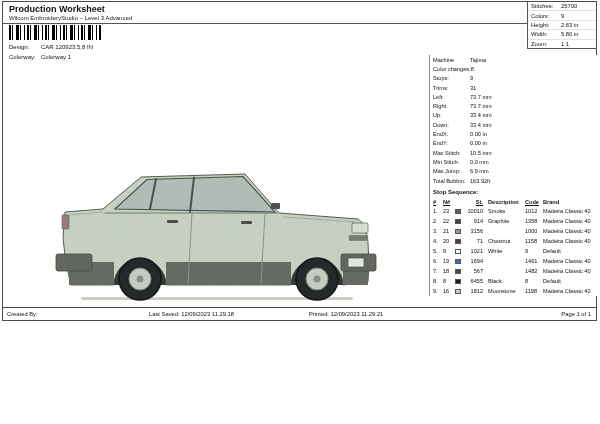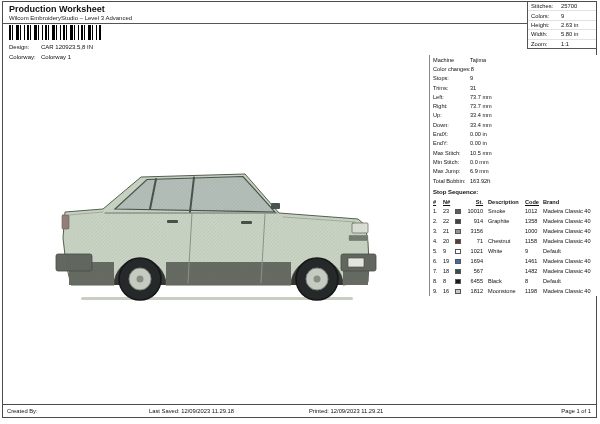--- a/index.html
+++ b/index.html
@@ -1,19 +1,19 @@
 <!DOCTYPE html>
 <html><head>
 <meta charset="utf-8">
 <style>
   * { margin:0; padding:0; box-sizing:border-box; }
   html,body { width:600px; height:424px; background:#ffffff; }
   body { font-family:"Liberation Sans","DejaVu Sans",sans-serif; color:#111; position:relative; }
 
-  .sheet { position:absolute; left:2px; top:1px; width:595px; height:417px; border:1px solid #4c4c4c; background:#fff; }
+  .sheet { position:absolute; left:2px; top:1px; width:595px; height:320px; border:1px solid #4c4c4c; background:#fff; }
 
   .title { position:absolute; left:6px; top:2px; font-size:9px; font-weight:bold; white-space:nowrap; }
   .subtitle { position:absolute; left:6px; top:13px; font-size:6px; color:#222; white-space:nowrap; }
   .hdr-line { position:absolute; left:0; top:21px; width:525px; border-top:1px solid #555; height:0; }
 
   .stats { position:absolute; right:0; top:0; width:69px; height:47px; border-left:1px solid #555; border-bottom:1px solid #555; display:flex; flex-direction:column; background:#fff; }
   .s-row { flex:1; display:flex; align-items:center; padding:0 3px; font-size:5.8px; border-bottom:1px solid #e2e2e2; white-space:nowrap; }
   .s-row:last-child { border-bottom:none; }
   .s-label { width:30px; }
 

